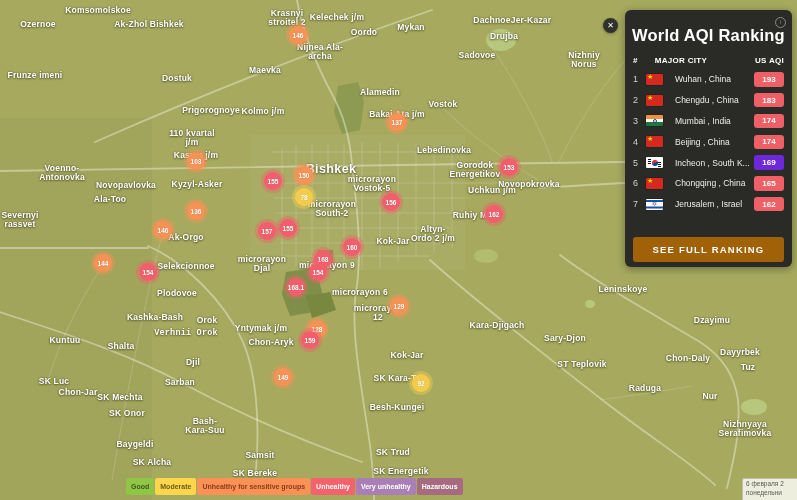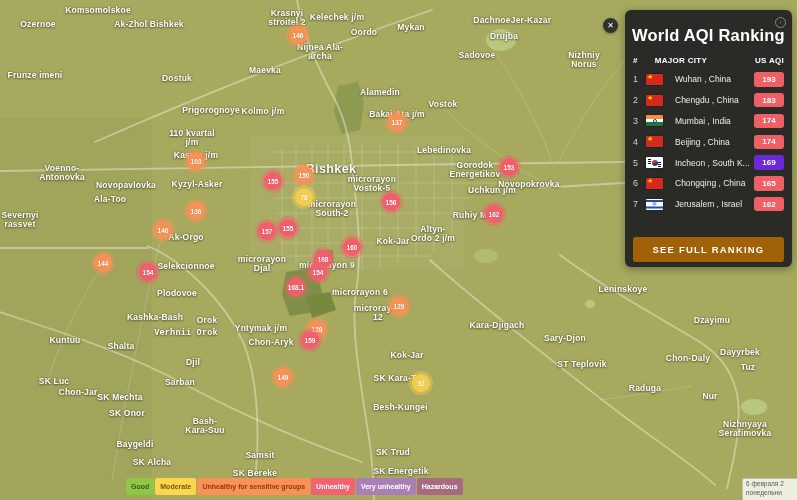--- a/index.html
+++ b/index.html
@@ -177,21 +177,21 @@
       <div class="maplabel" style="left: 65px; top: 340px;">Kuntuu</div>
       <div class="maplabel" style="left: 121px; top: 346px;">Shalta</div>
       <div class="maplabel" style="left: 271px; top: 342px;">Chon-Aryk</div>
       <div class="maplabel" style="left: 407px; top: 355px;">Kok-Jar</div>
       <div class="maplabel" style="left: 161px; top: 362px; margin-left: 32px;">Djil</div>
       <div class="maplabel" style="left: 46px; top: 381px; margin-left: 8px;">SK Luc</div>
       <div class="maplabel" style="left: 180px; top: 382px;">Sarban</div>
       <div class="maplabel" style="left: 78px; top: 392px;">Chon-Jar</div>
       <div class="maplabel" style="left: 120px; top: 397px;">SK Mechta</div>
       <div class="maplabel" style="left: 395px; top: 378px;">SK Kara-T</div>
-      <div class="maplabel" style="left: 397px; top: 407px; padding-left: 7px;">Besh-Kungei</div>
+      <div class="maplabel" style="left: 397px; top: 407px;">Besh-Kungei</div>
       <div class="maplabel" style="left: 127px; top: 413px;">SK Onor</div>
       <div class="maplabel" style="left: 205px; top: 426px;">Bash-
 Kara-Suu</div>
       <div class="maplabel" style="left: 135px; top: 444px;">Baygeldi</div>
       <div class="maplabel" style="left: 152px; top: 462px;">SK Alcha</div>
       <div class="maplabel" style="left: 260px; top: 455px;">Samsit</div>
       <div class="maplabel" style="left: 255px; top: 473px;">SK Bereke</div>
       <div class="maplabel" style="left: 393px; top: 452px;">SK Trud</div>
       <div class="maplabel" style="left: 401px; top: 471px;">SK Energetik</div>
       <div class="maplabel" style="left: 605px; top: 289px; padding-left: 36px;">Leninskoye</div>

